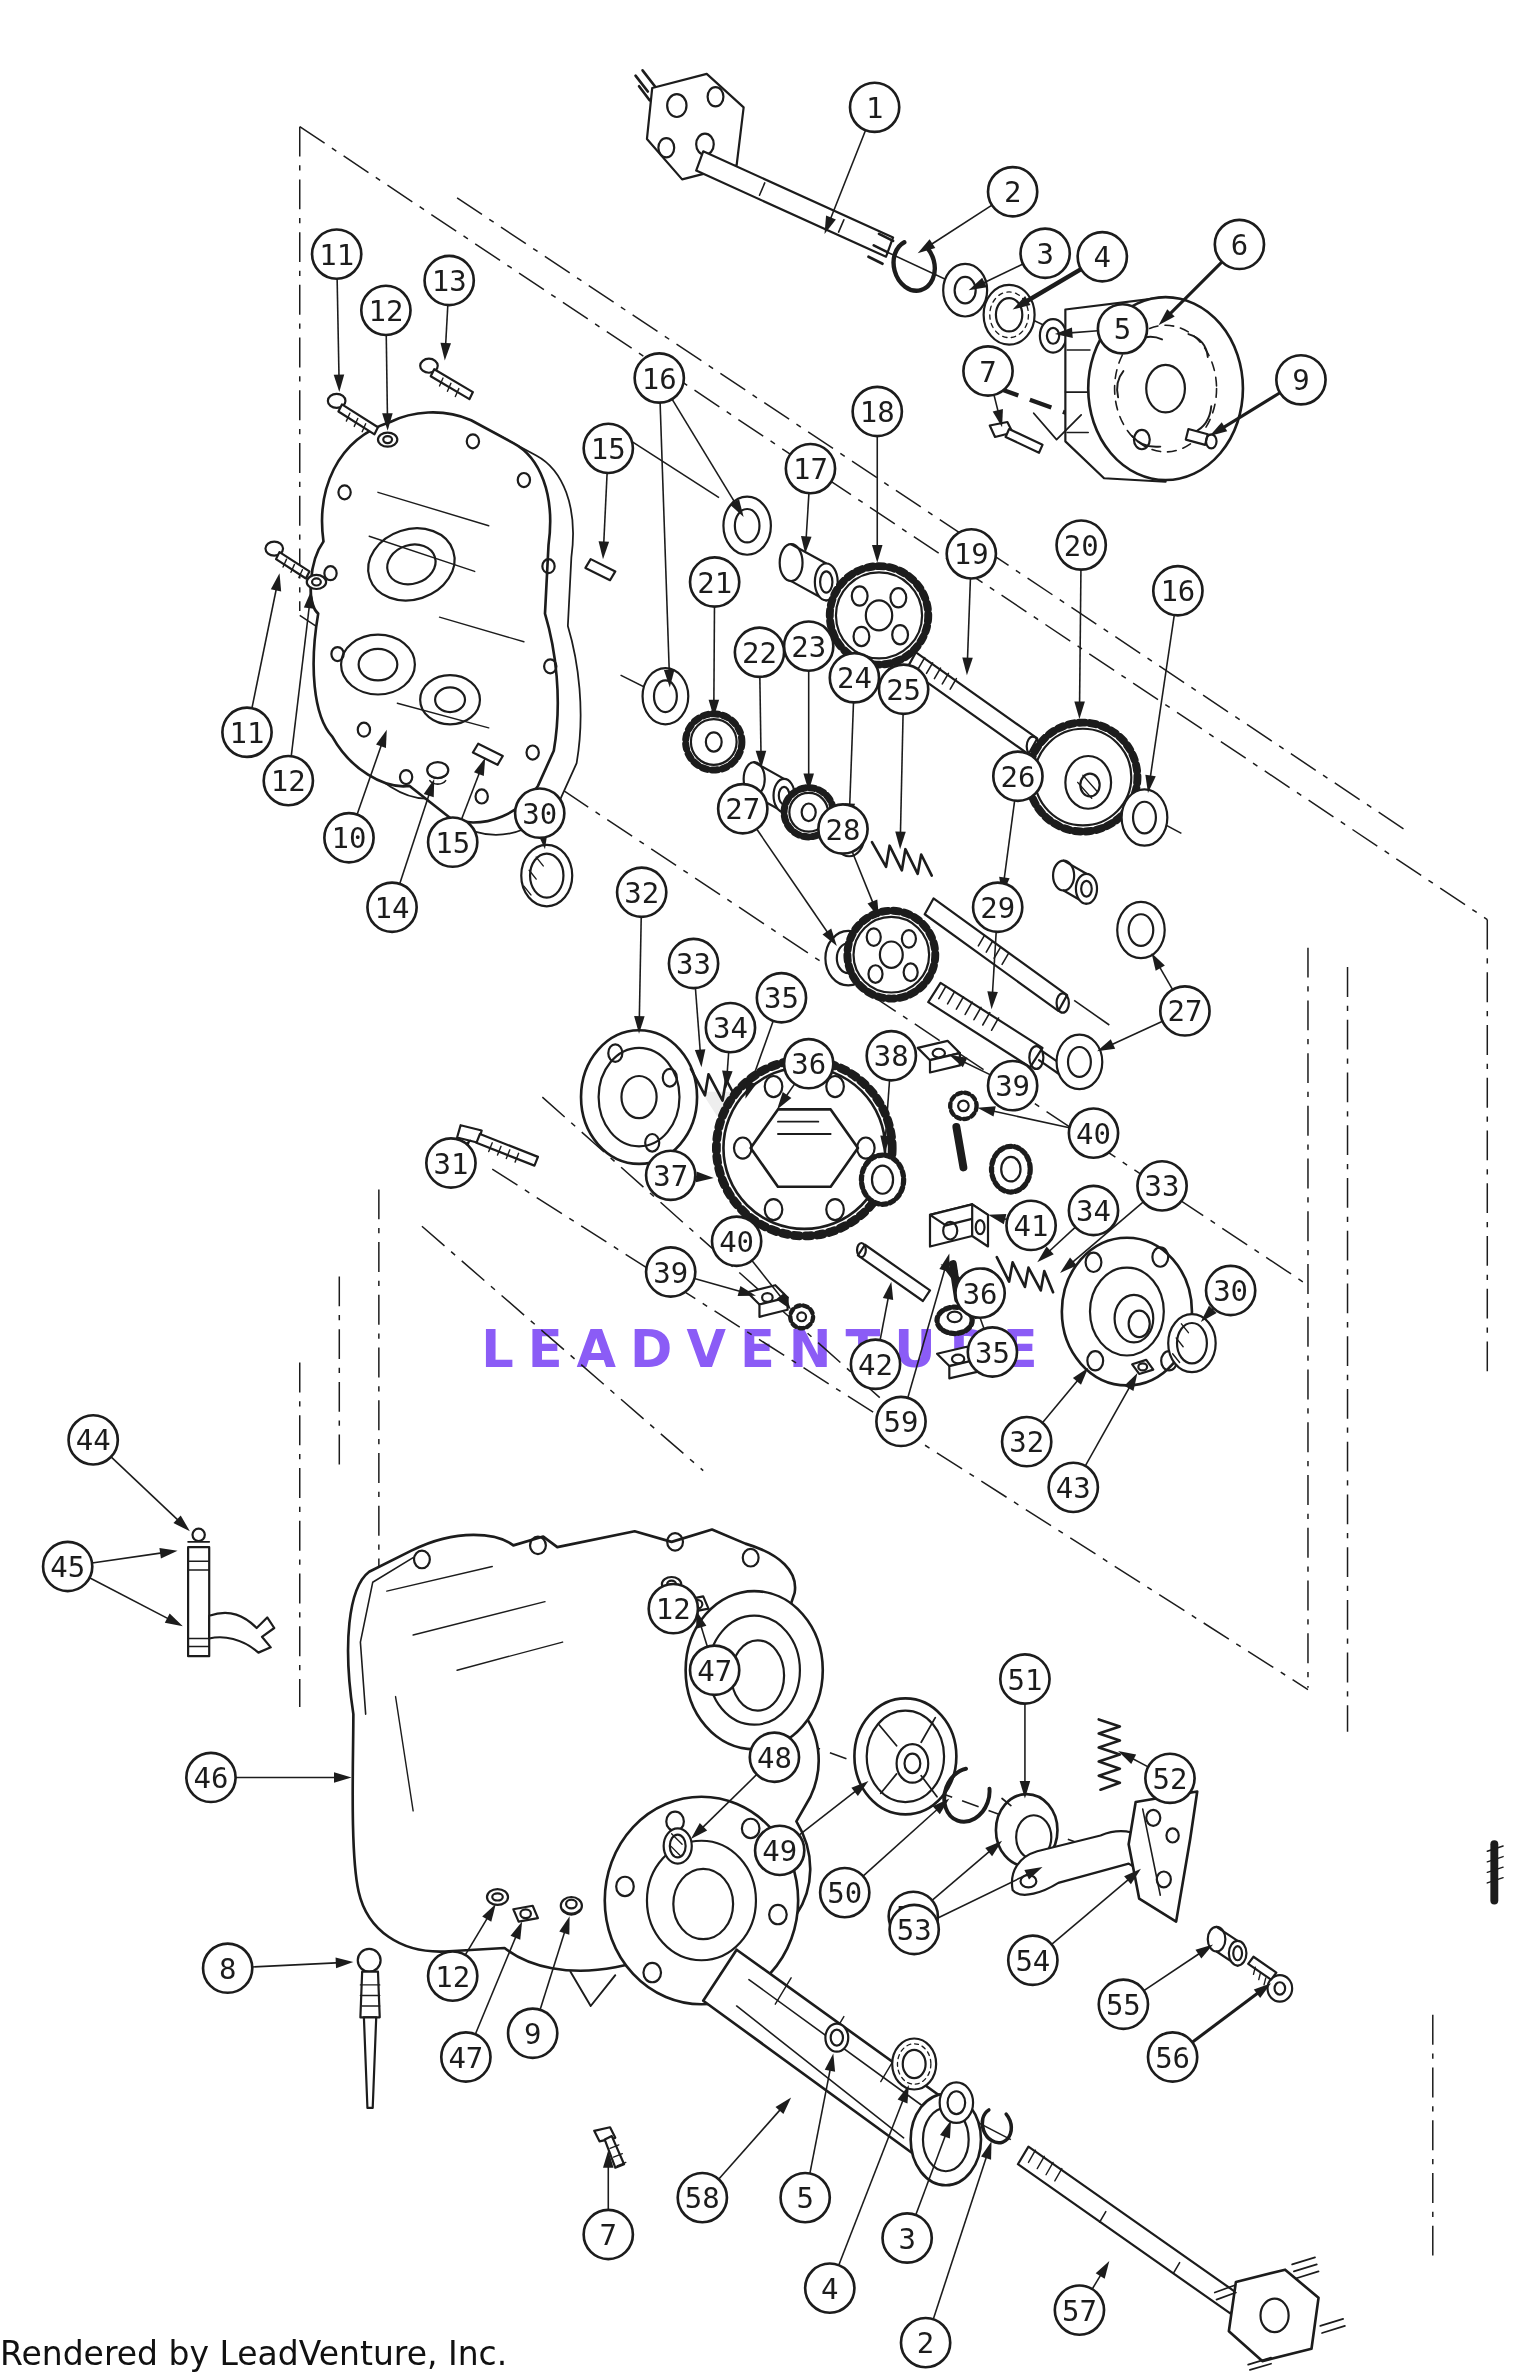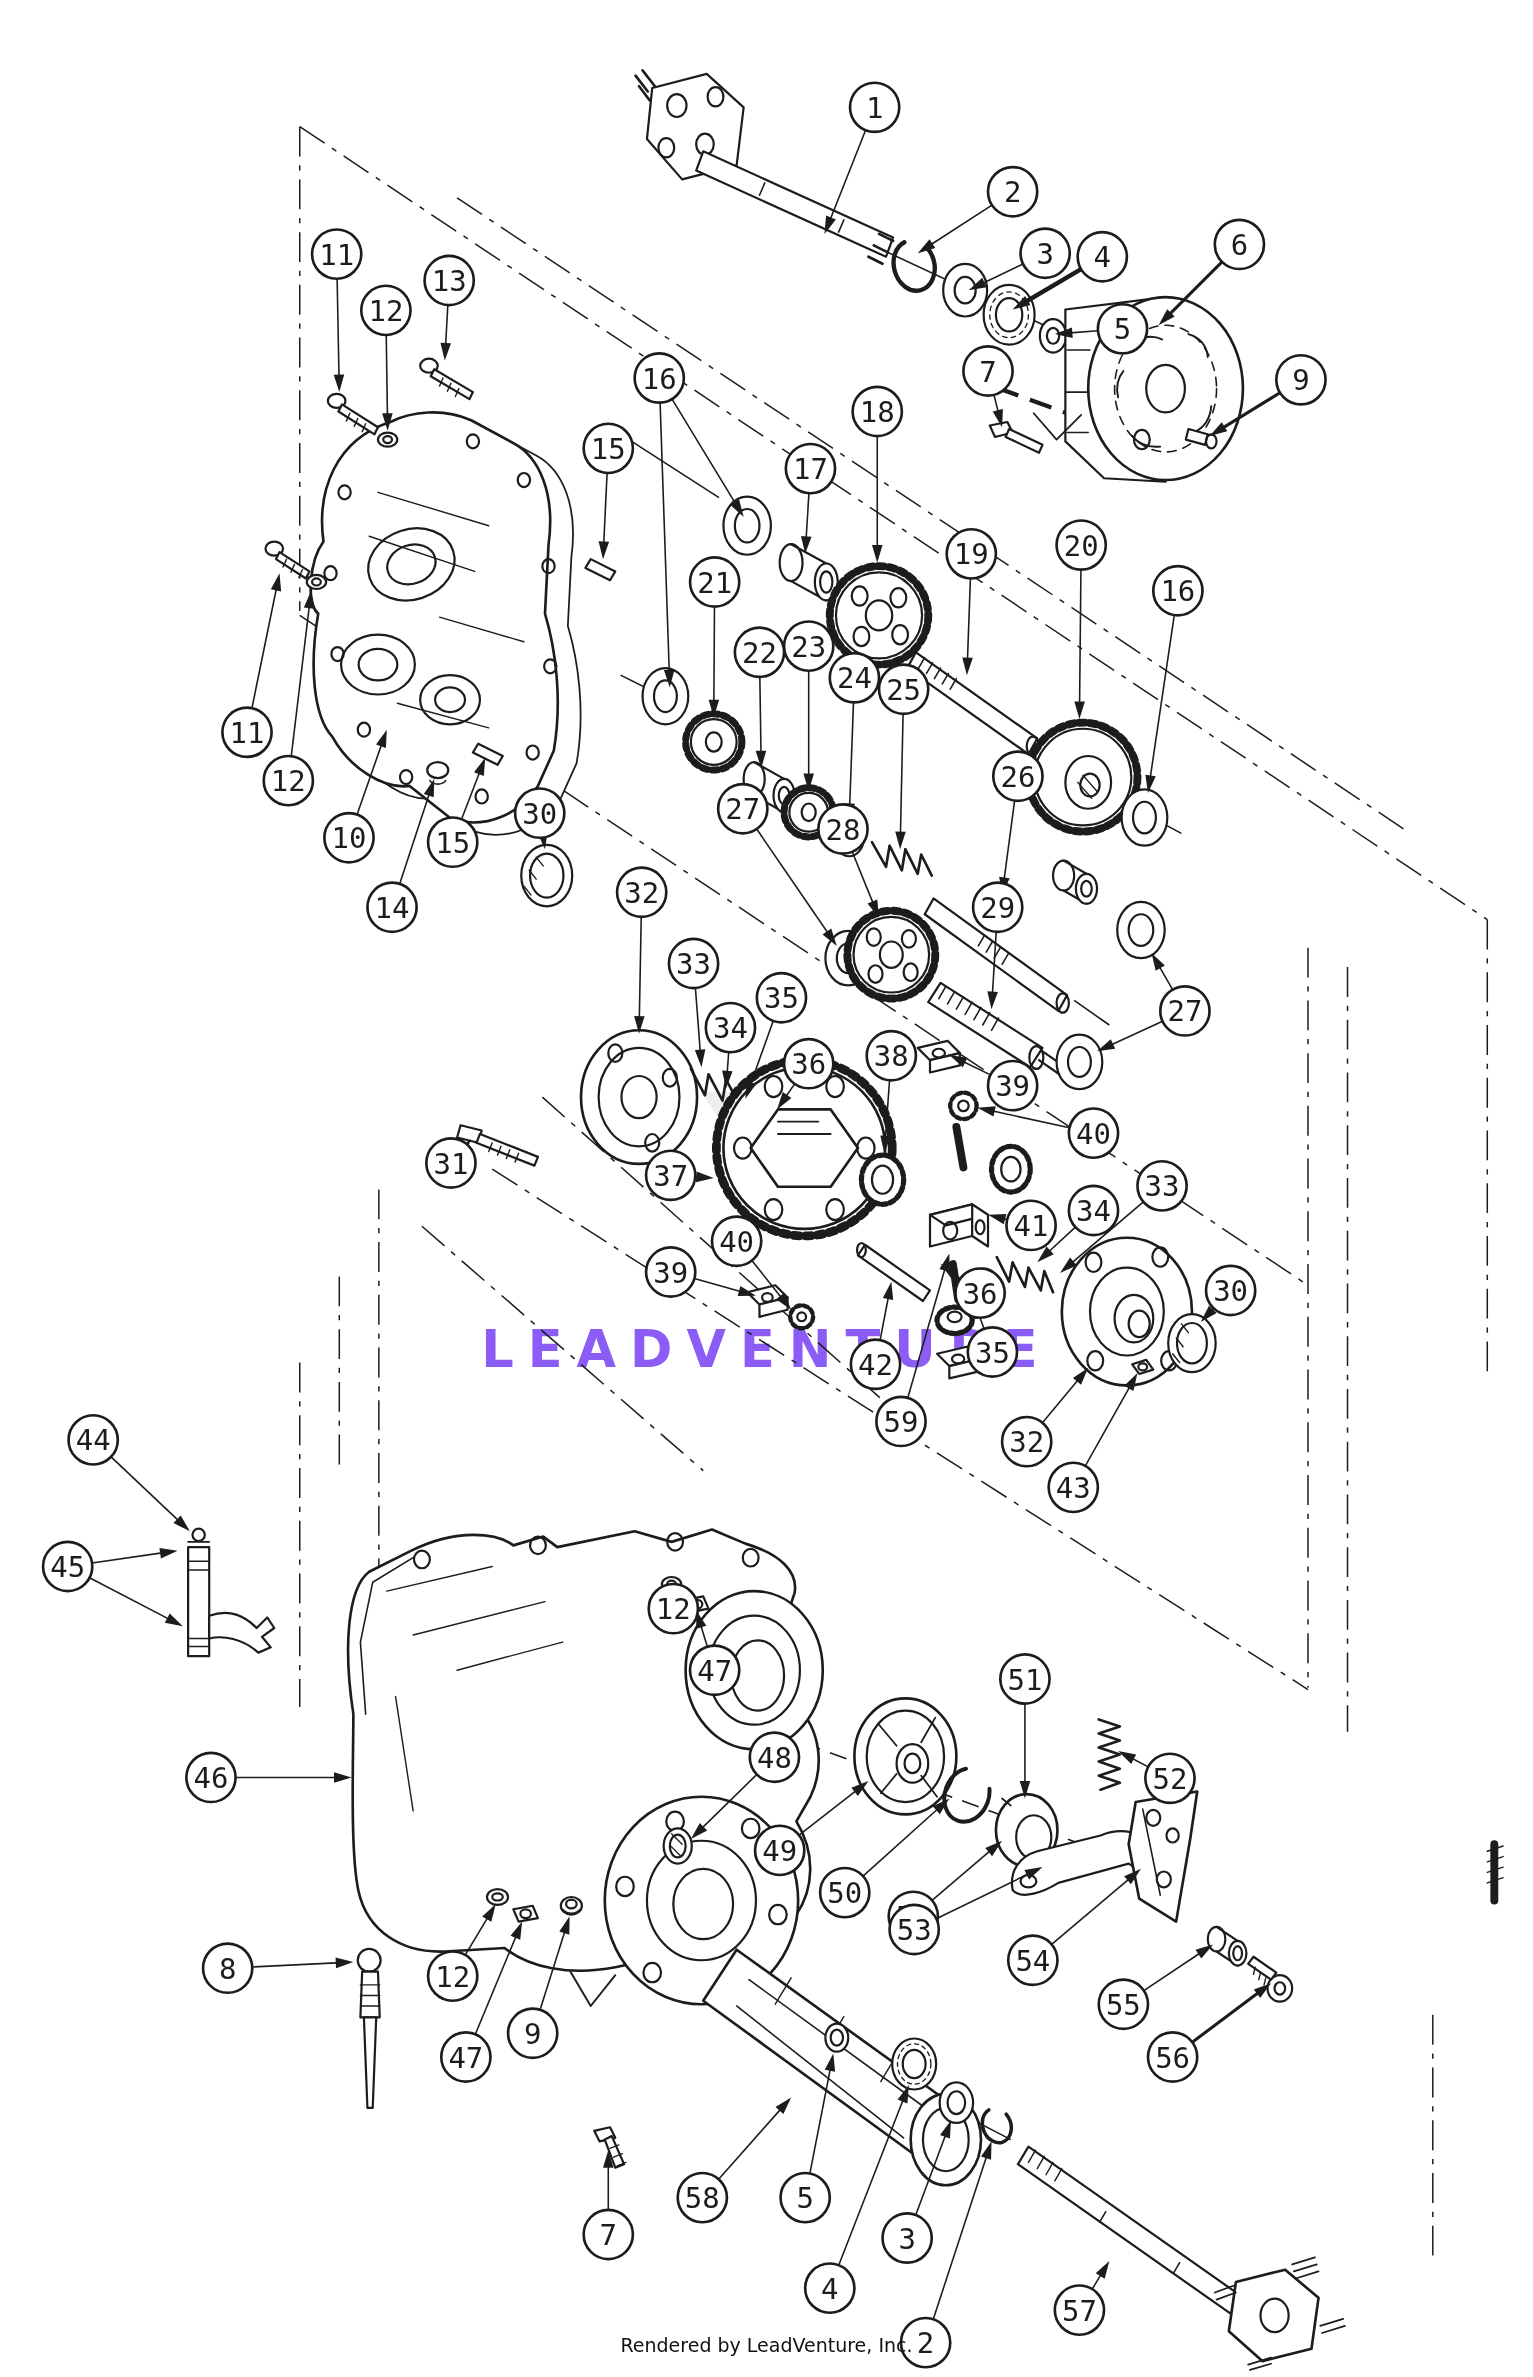--- a/index.html
+++ b/index.html
@@ -1,22 +1,22 @@
 <!DOCTYPE html>
 <html style="font-size:14px"><head>
 <meta charset="utf-8">
 <style>
   html,body{margin:0;padding:0;background:#ffffff;}
   .stage{position:relative;width:1533px;height:2377px;background:#ffffff;overflow:hidden;
          font-family:"DejaVu Sans", sans-serif;}
   .watermark{position:absolute;left:0;right:0;top:1298px;text-align:center;
              font-family:"DejaVu Sans", sans-serif;font-weight:700;font-size:51px;
              letter-spacing:14px;color:#8b5cf6;user-select:none;margin-top:22px;}
-  .footer{position:absolute;left:0;right:0;top:2334px;text-align:center;
-          font-family:"DejaVu Sans", sans-serif;font-size:19px;color:#111111;}
+  .footer{position:absolute;left:0;right:0;top:2334px;
+          font-family:"DejaVu Sans", sans-serif;font-size:33px;color:#111111;}
   svg.draw{position:absolute;left:0;top:0;}
 </style>
 </head>
 <body>
 
 <div class="stage">
 
   <div class="watermark">LEADVENTURE</div>
 
   <svg id="dsvg" class="draw" width="1533" height="2377" viewBox="0 0 1744 2704">

